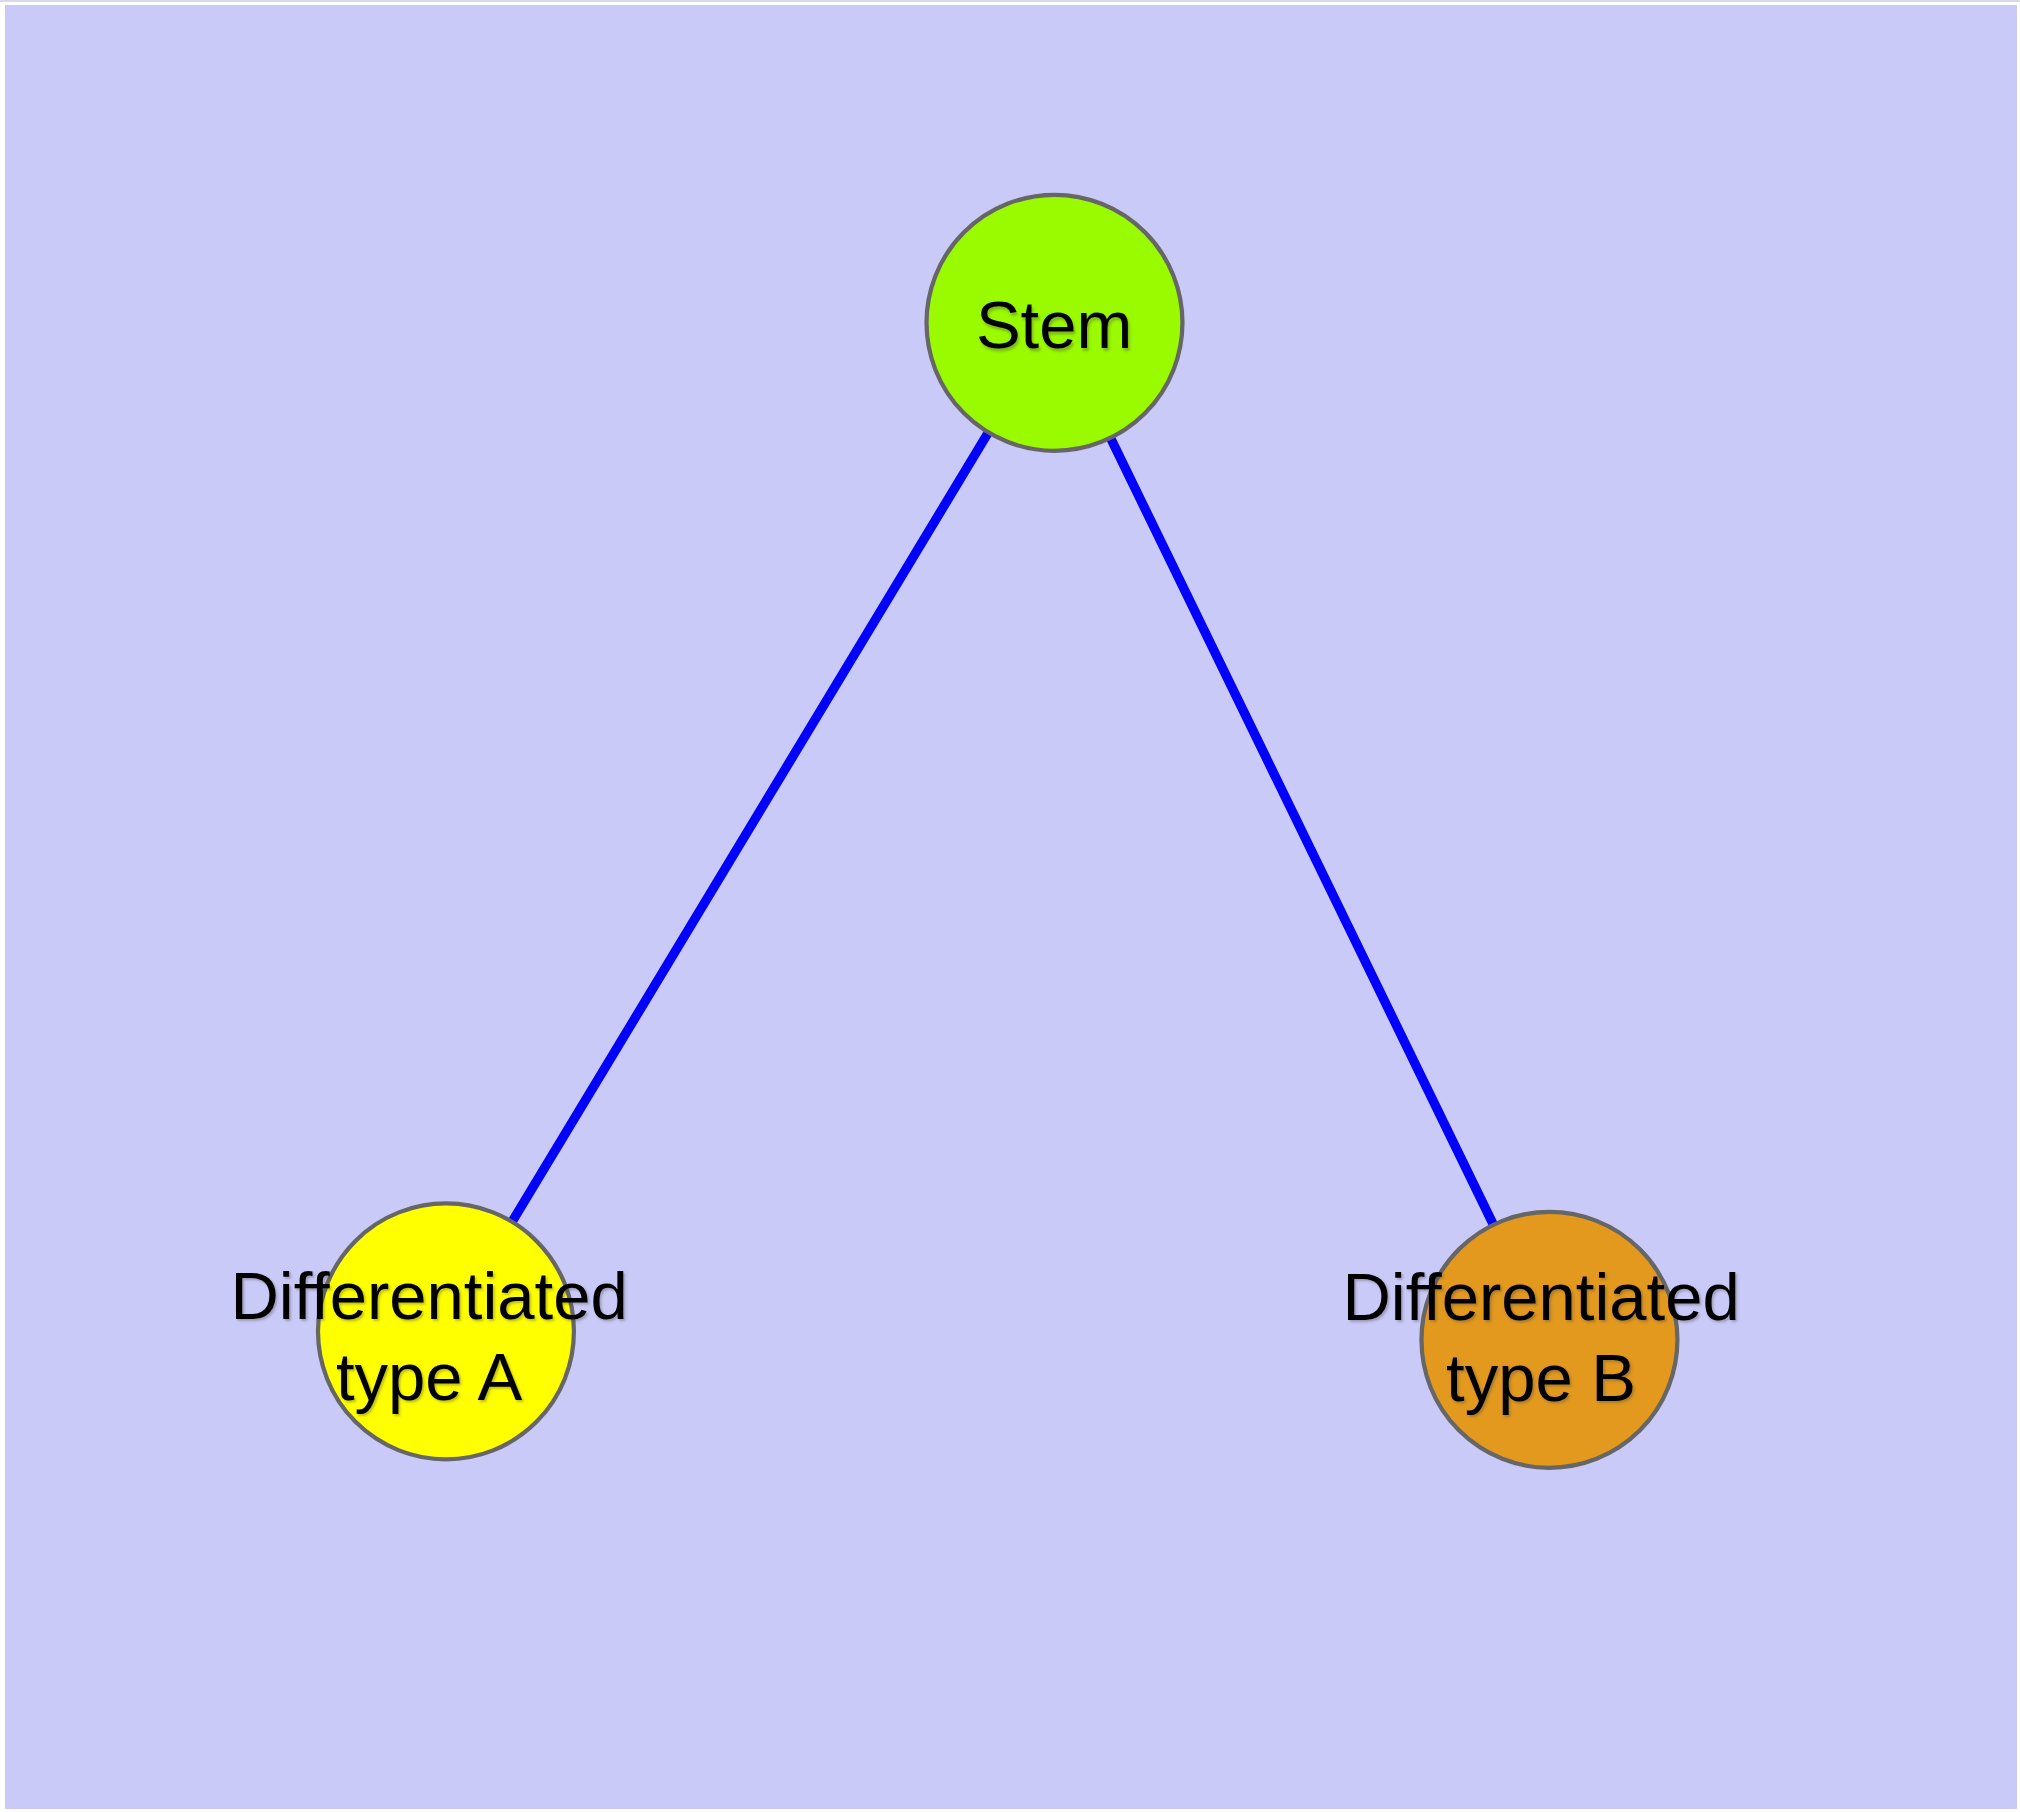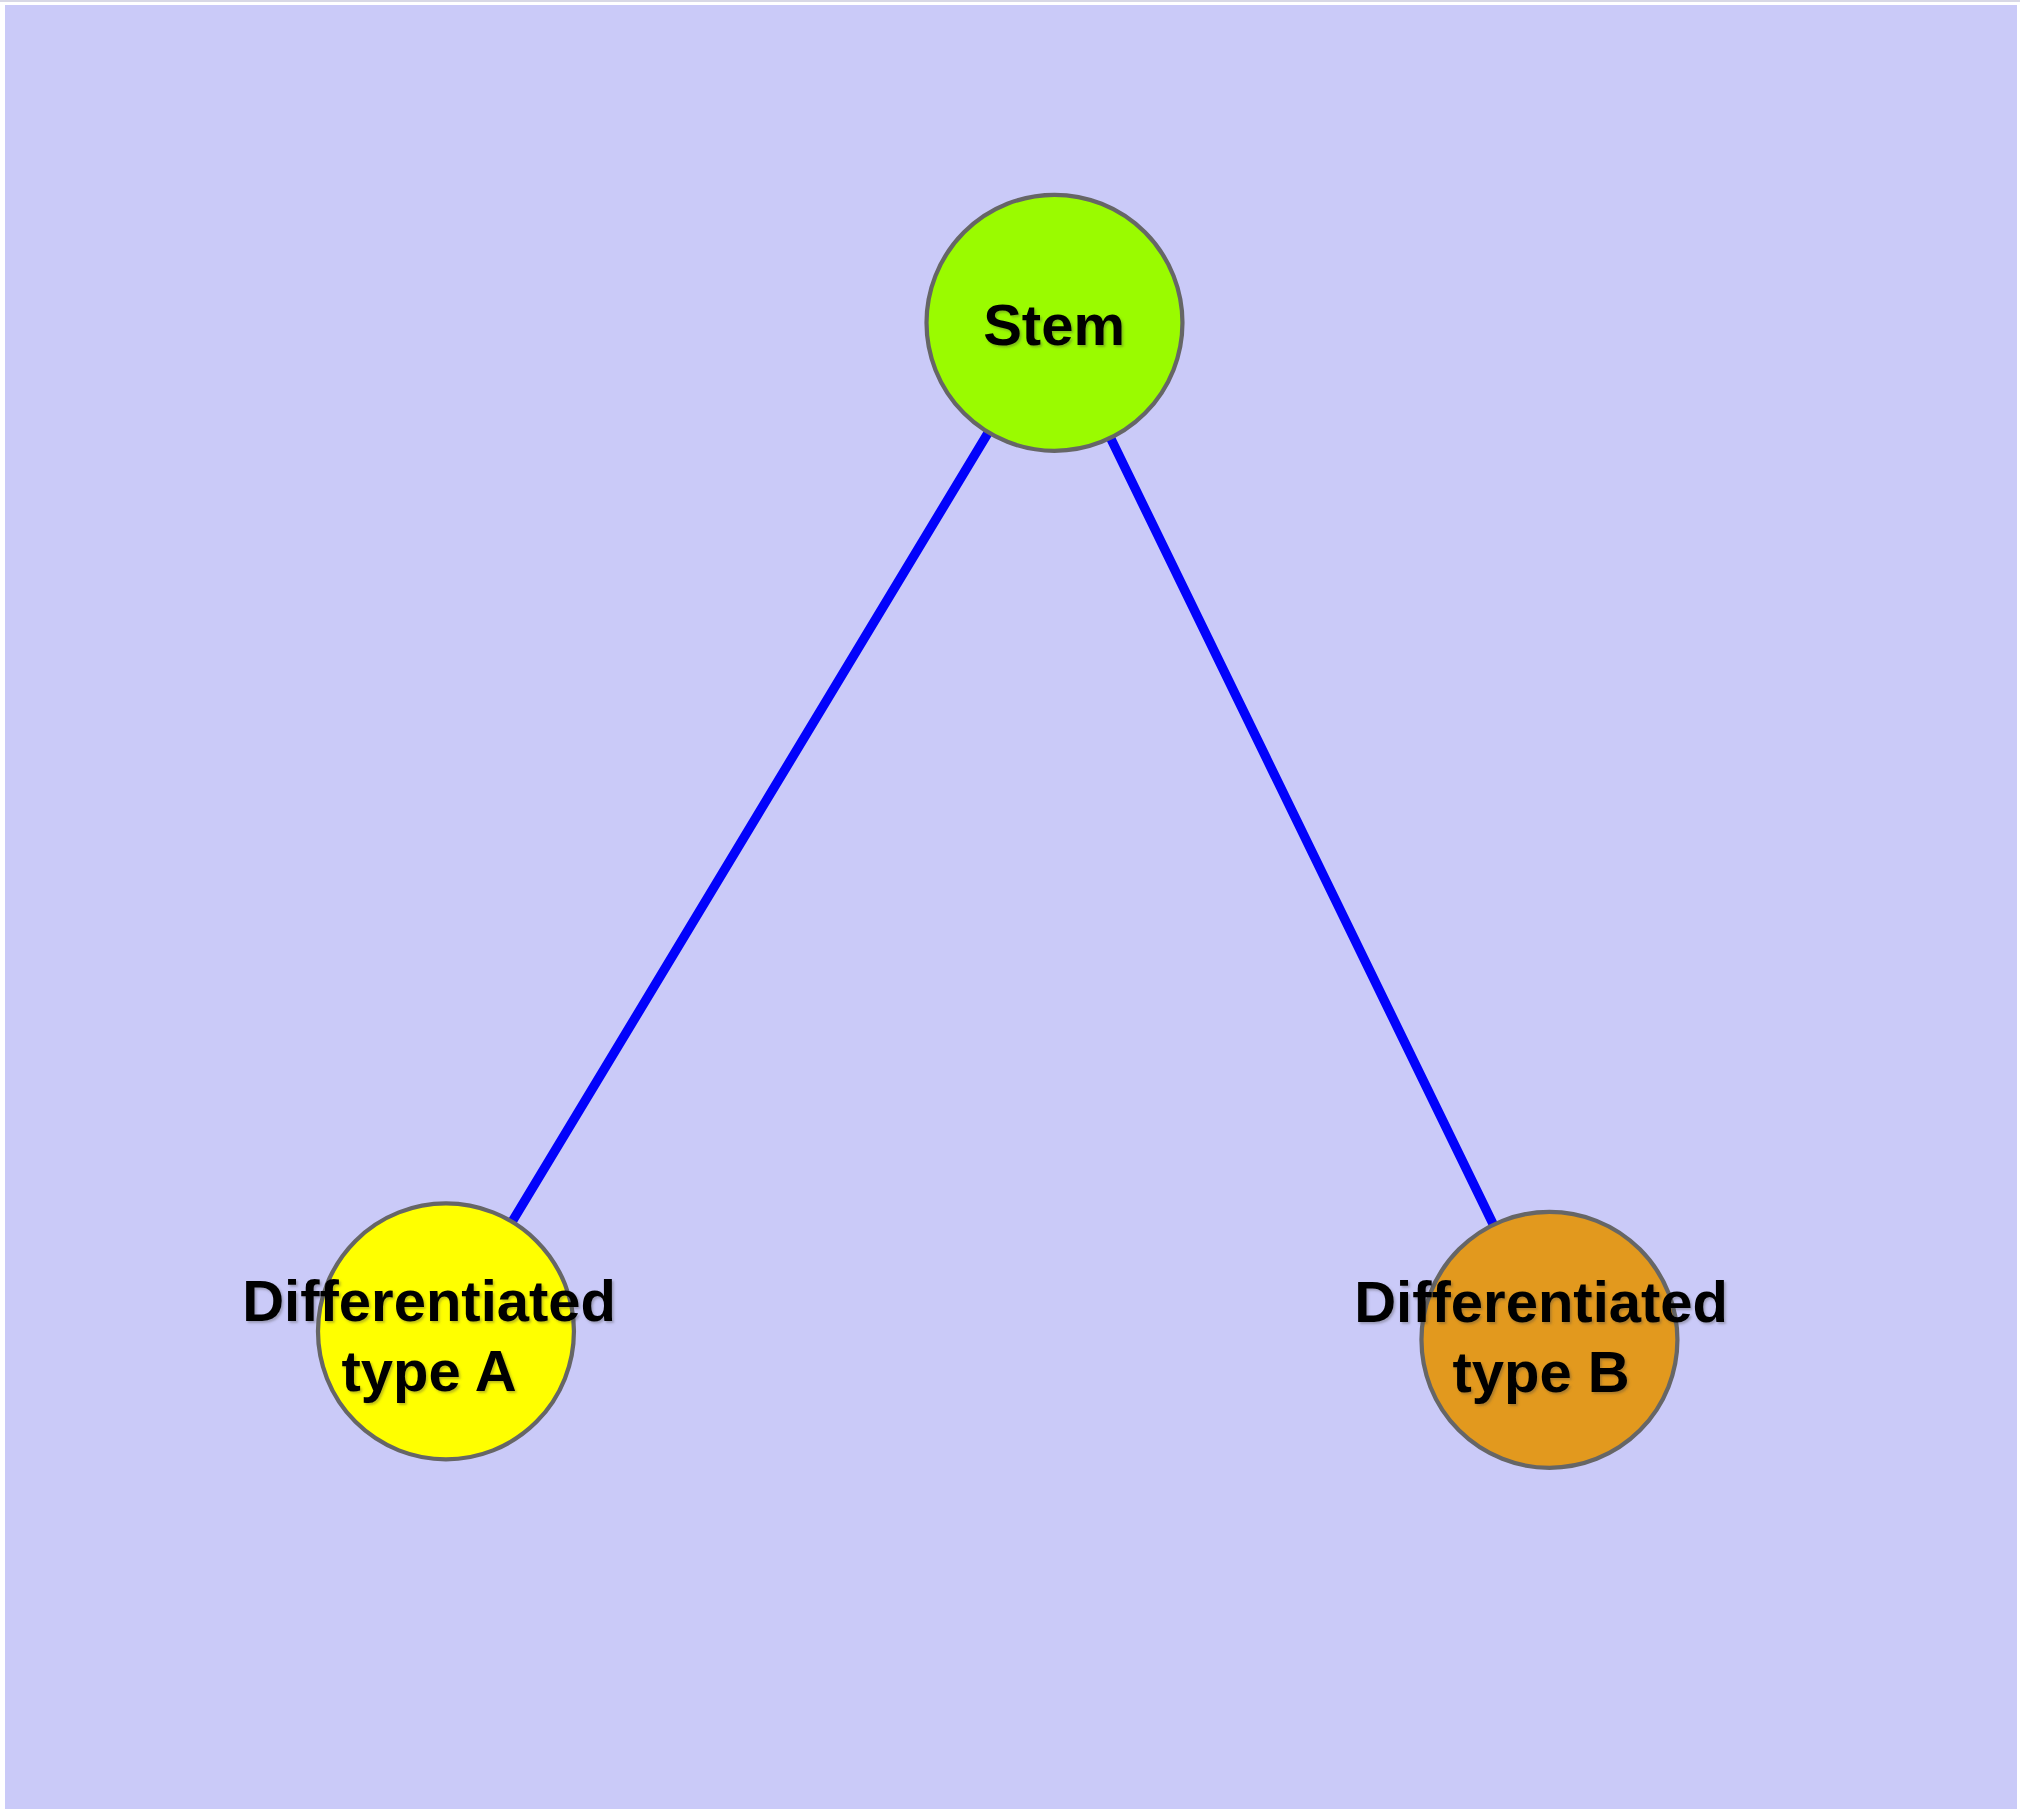--- a/index.html
+++ b/index.html
@@ -37,22 +37,22 @@
     position: absolute;
     left: 0; top: 0;
     width: 2021px;
     height: 1812px;
   }
   .node-label {
     position: absolute;
     transform: translate(-50%, -50%);
     white-space: pre-line;
     text-align: center;
-    font-weight: bold;
-    font-size: 58px;
+    font-weight: normal;
+    font-size: 67px;
     line-height: 1.21;
     color: #000000;
     letter-spacing: 0px;
     text-shadow: 1.7px 2.5px 2.5px rgba(70,70,70,0.35);
     pointer-events: none;
   }
   .label-stem   { left: 1049px; top: 320px;  }
   .label-type-a { left: 424px;  top: 1331px; }
   .label-type-b { left: 1536px; top: 1332px; }
 </style>

